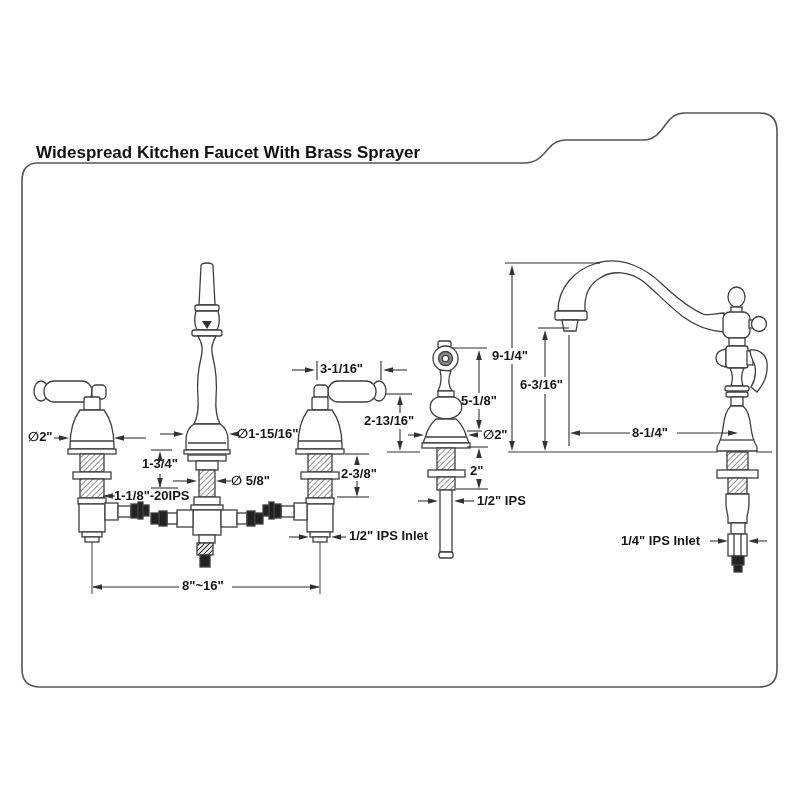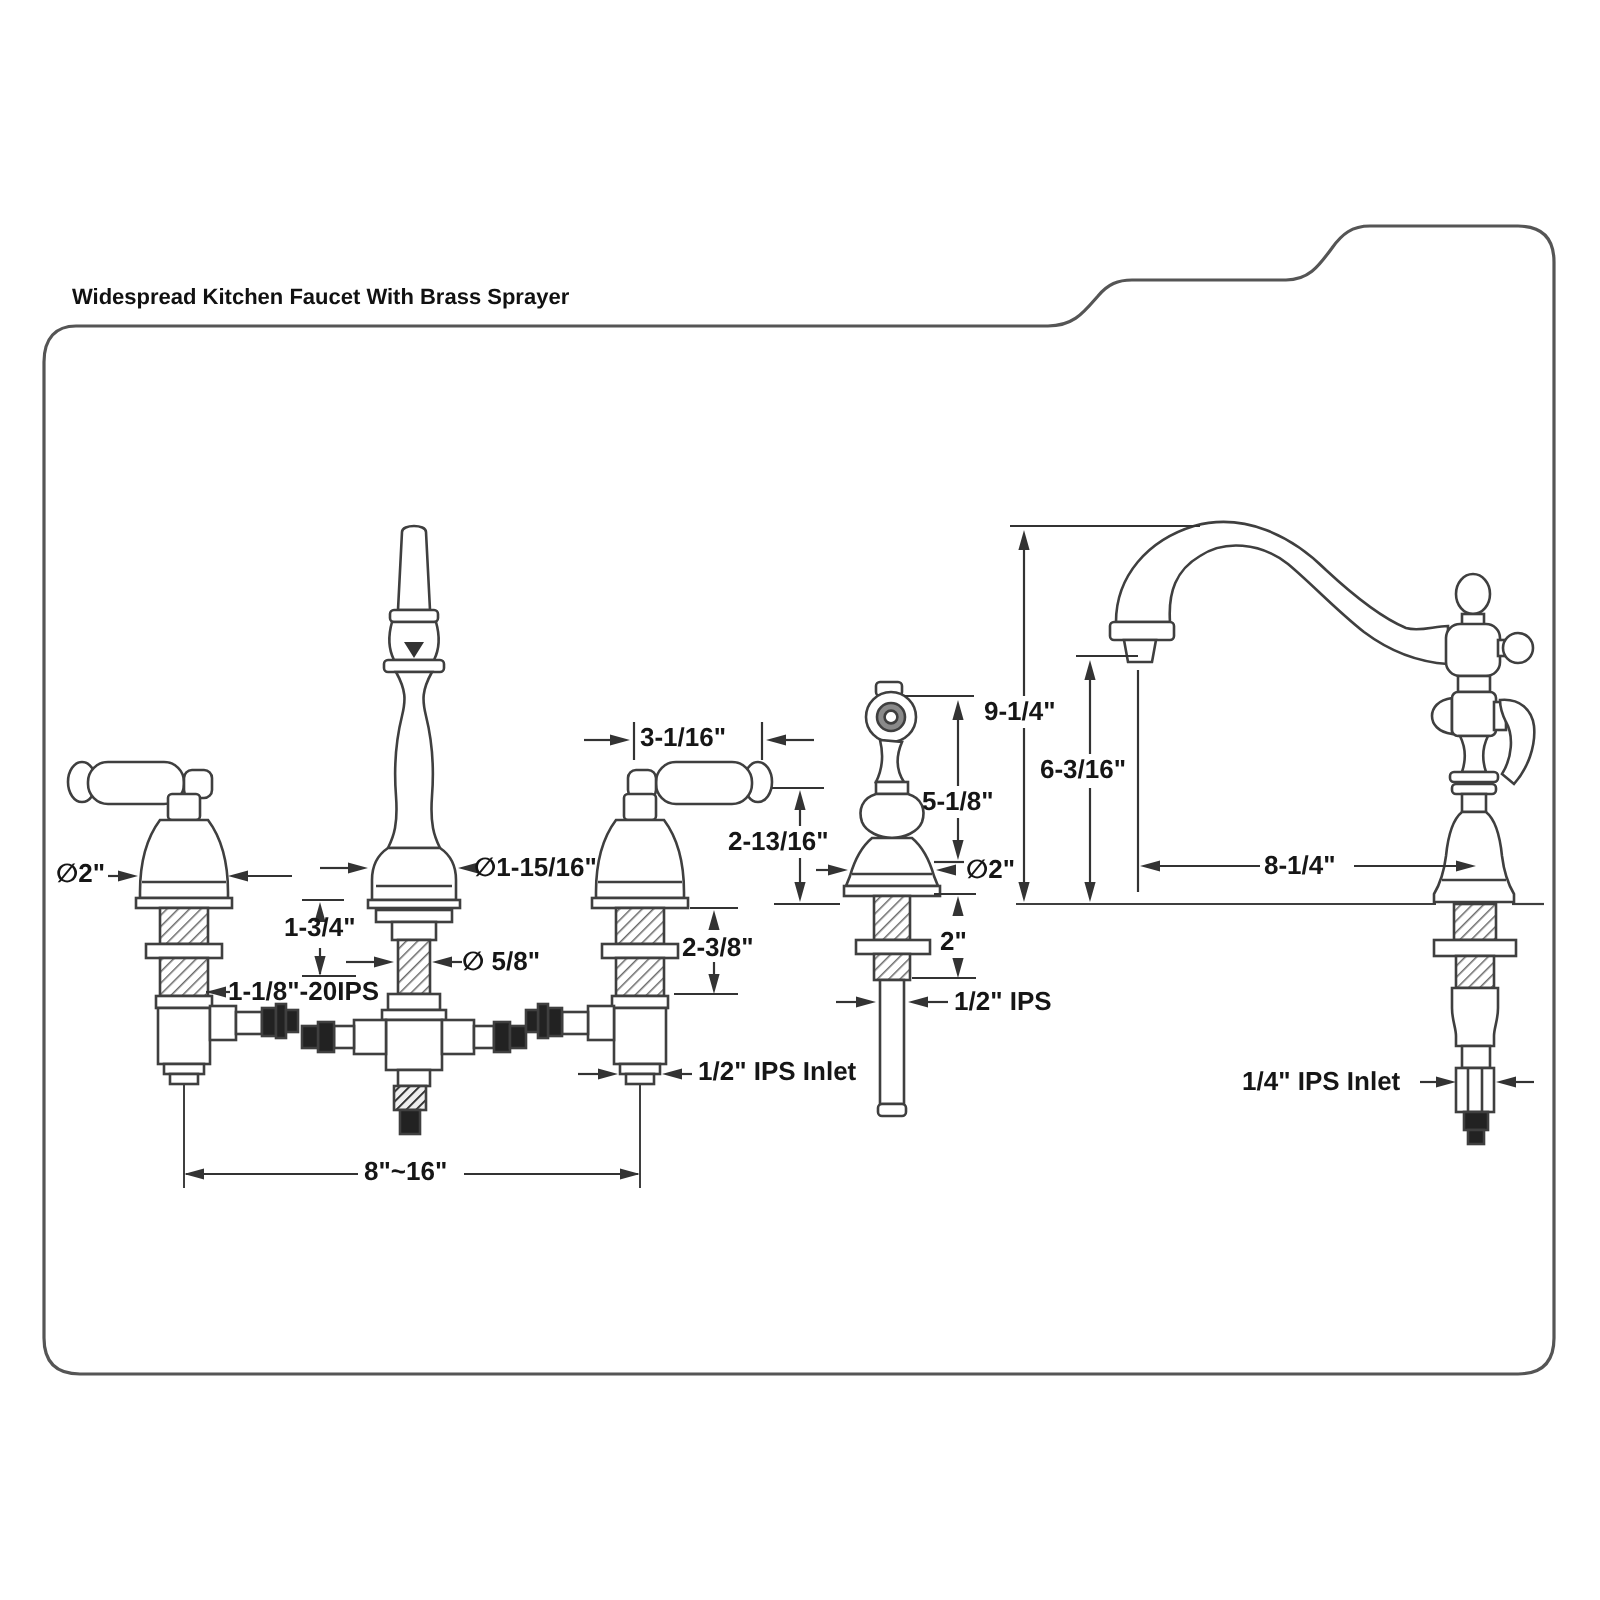--- a/index.html
+++ b/index.html
@@ -1,19 +1,19 @@
 <!DOCTYPE html>
 <html><head>
 <meta charset="utf-8">
 <style>
   html,body{margin:0;padding:0;background:#fff;}
   #stage{position:relative;width:800px;height:800px;background:#ffffff;overflow:hidden;
          font-family:"Liberation Sans","DejaVu Sans",sans-serif;}
   #art{position:absolute;left:0;top:0;}
-  .title{position:absolute;left:36px;top:143px;font-size:11px;font-weight:600;color:#111;
+  .title{position:absolute;left:36px;top:143px;font-size:17px;font-weight:600;color:#111;
          white-space:nowrap;}
   .dim{position:absolute;font-size:13px;font-weight:700;color:#161616;white-space:nowrap;
        line-height:14px;}
 </style>
 </head>
 <body>
 
 <div id="stage">
 
 <svg id="art" width="800" height="800" viewBox="0 0 800 800">

